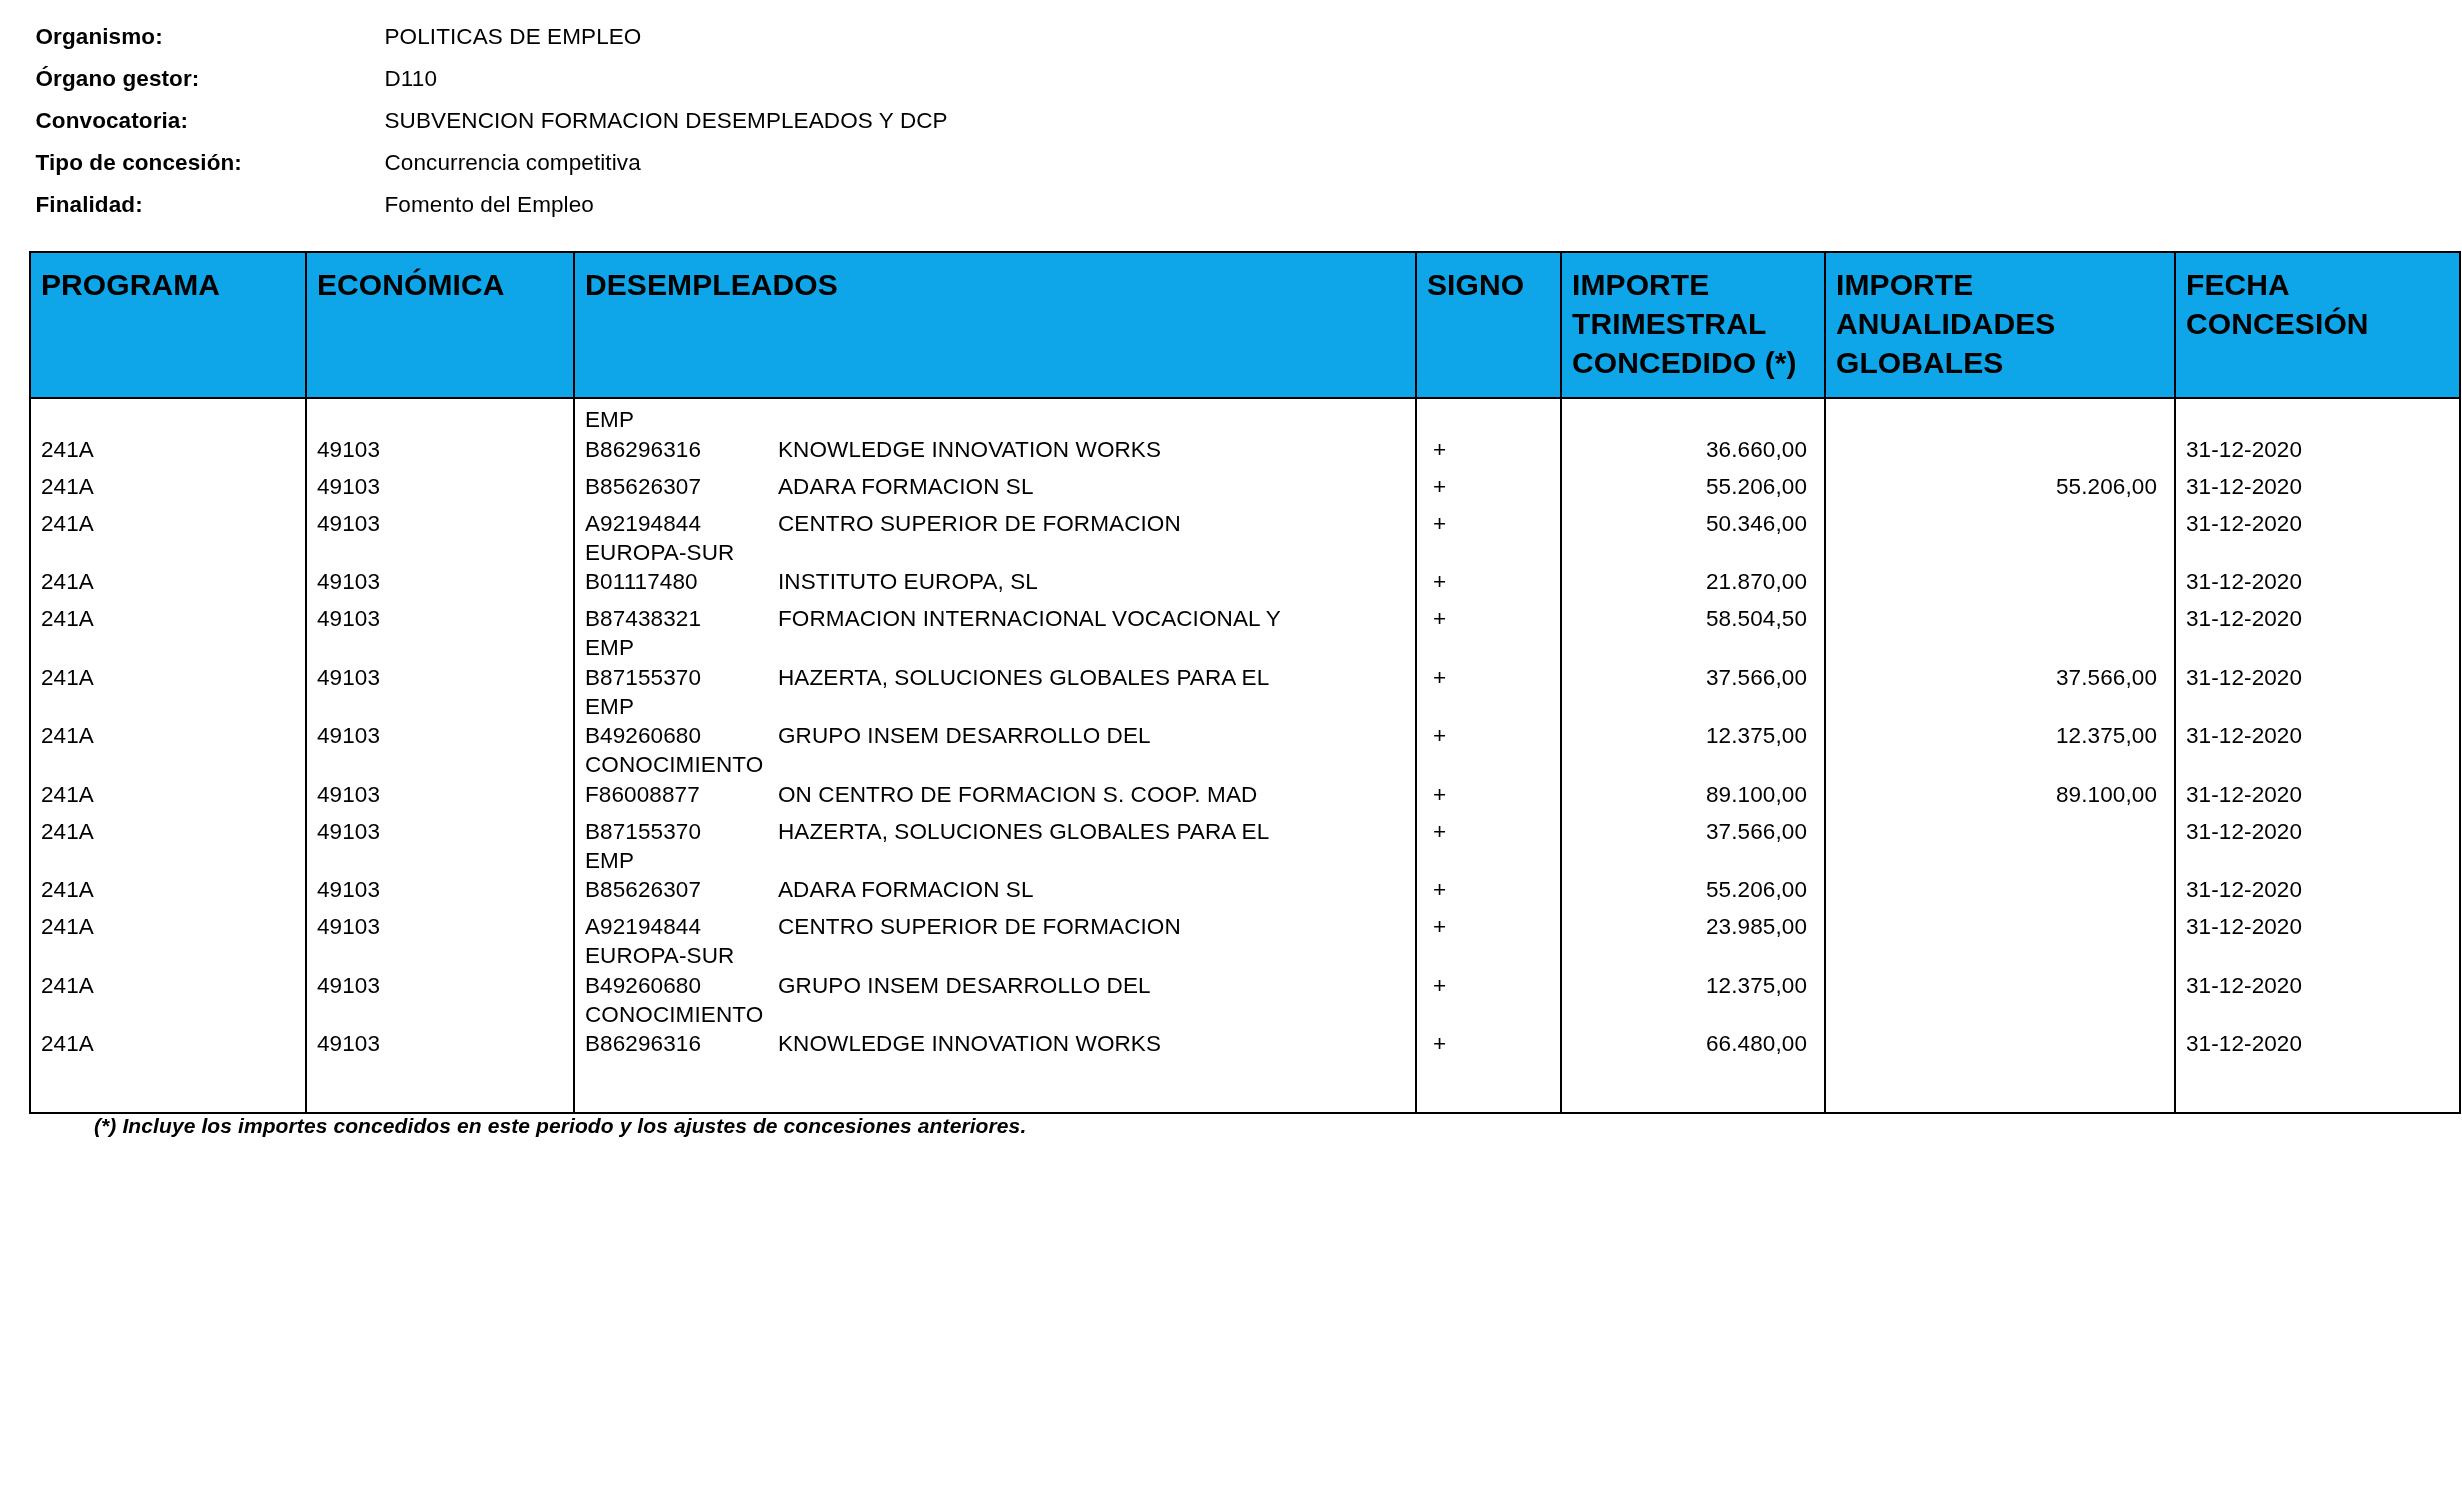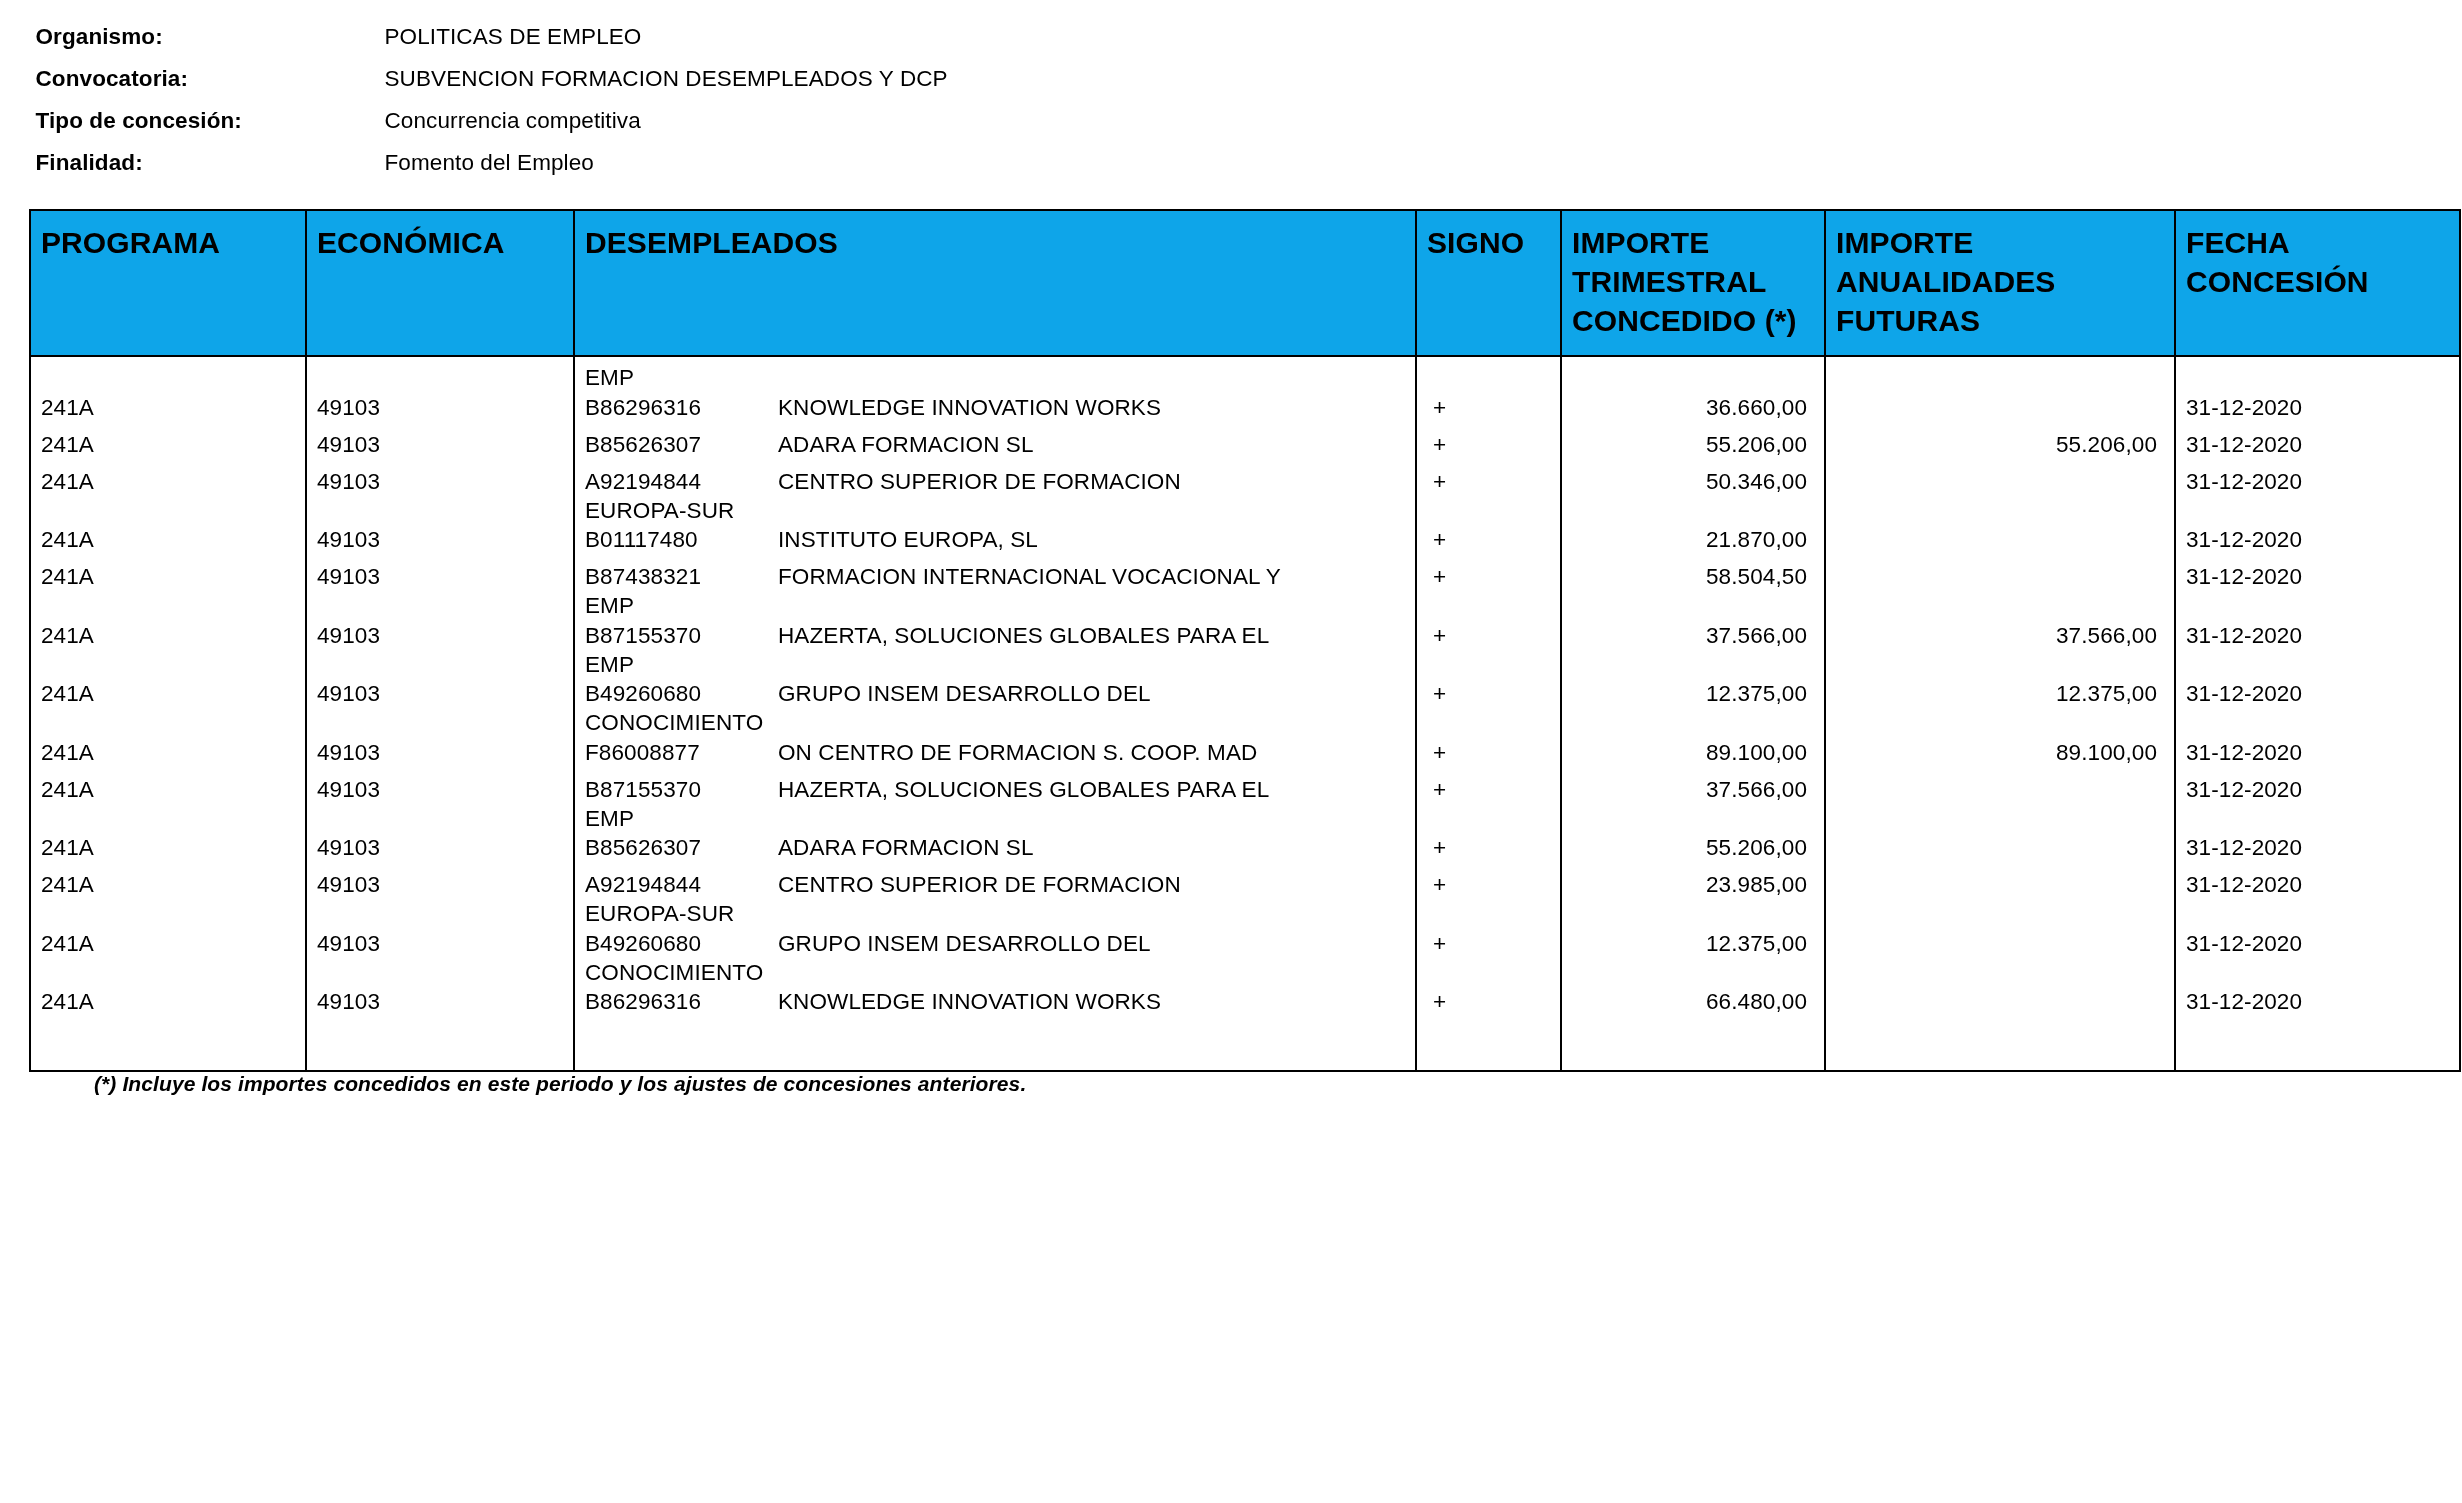--- a/index.html
+++ b/index.html
@@ -132,20 +132,24 @@
 <body>
 
 <div class="page">
 
   <div class="meta">
     <div class="meta-row">
       <div class="meta-label">Organismo:</div>
       <div class="meta-value">POLITICAS DE EMPLEO</div>
     </div>
     <div class="meta-row">
+      <div class="meta-label">Órgano gestor:</div>
+      <div class="meta-value">D110</div>
+    </div>
+    <div class="meta-row">
       <div class="meta-label">Convocatoria:</div>
       <div class="meta-value">SUBVENCION FORMACION DESEMPLEADOS Y DCP</div>
     </div>
     <div class="meta-row">
       <div class="meta-label">Tipo de concesión:</div>
       <div class="meta-value">Concurrencia competitiva</div>
     </div>
     <div class="meta-row">
       <div class="meta-label">Finalidad:</div>
       <div class="meta-value">Fomento del Empleo</div>
@@ -178,21 +182,21 @@
               <span class="hl">SIGNO</span>
             </th>
           <th>
             <span class="hl">IMPORTE</span>
             <span class="hl">TRIMESTRAL</span>
             <span class="hl">CONCEDIDO (*)</span>
           </th>
           <th>
             <span class="hl">IMPORTE</span>
             <span class="hl">ANUALIDADES</span>
-            <span class="hl">FUTURAS</span>
+            <span class="hl">GLOBALES</span>
           </th>
           <th>
               <span class="hl">FECHA CONCESIÓN</span>
             </th>
         </tr>
       </thead>
       <tbody>
 
         <tr class="first-row">
           <td></td>

